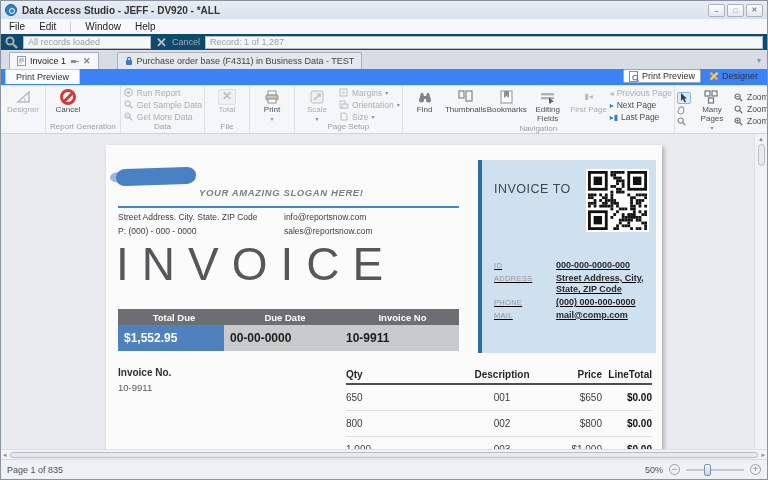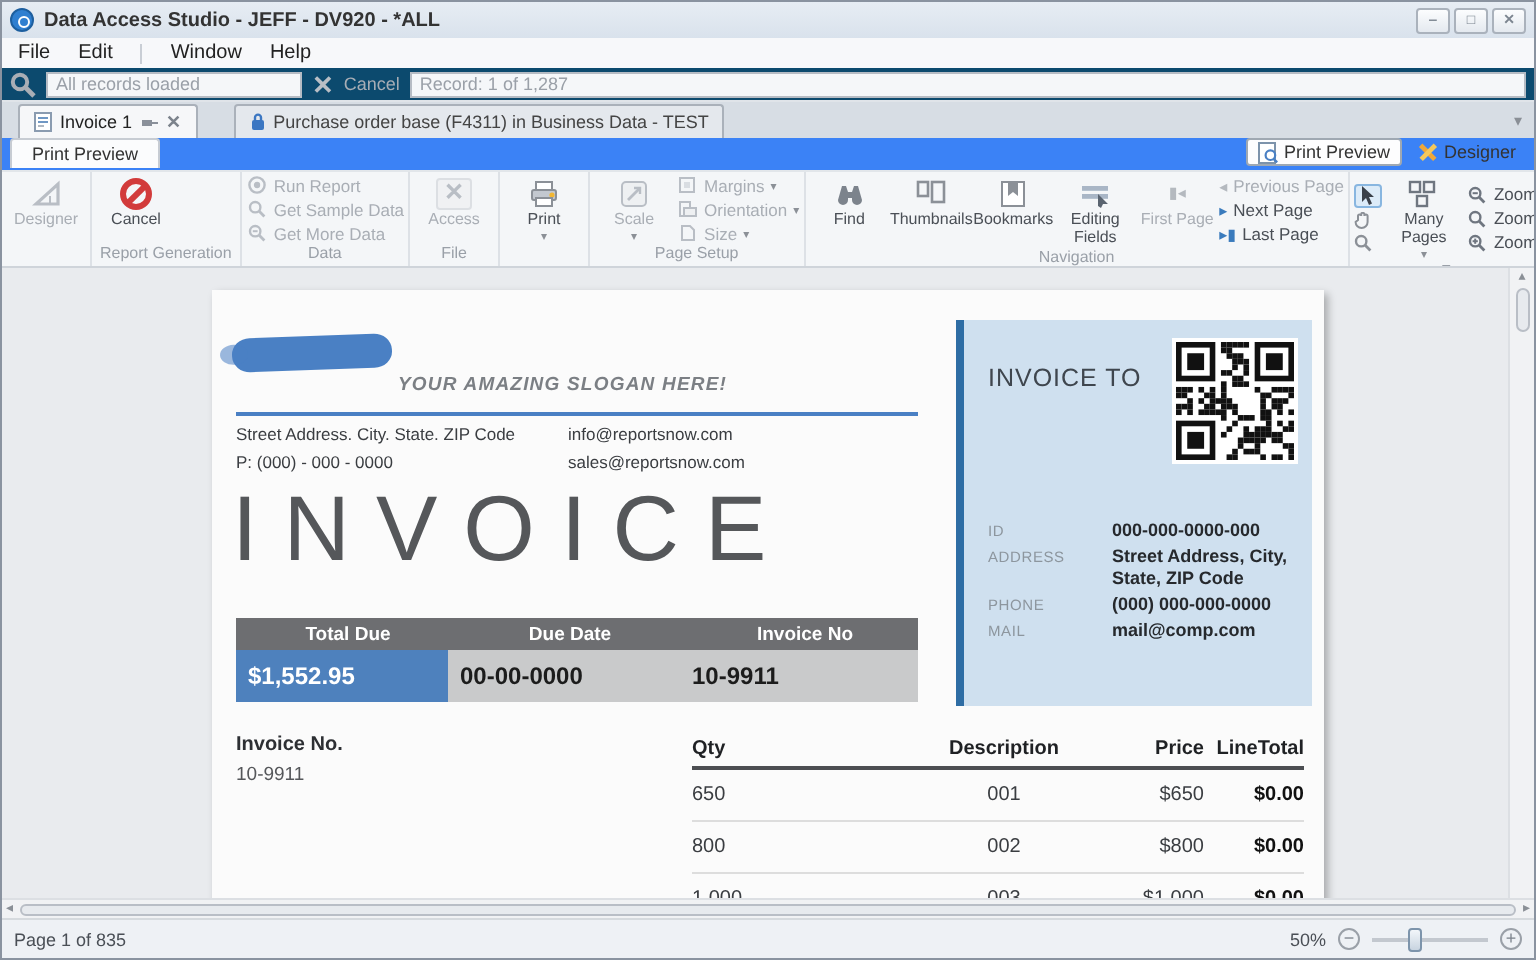--- a/index.html
+++ b/index.html
@@ -86,21 +86,21 @@
   .sc1 { width:106px; padding-left:6px; }
   .sc2 { width:116px; padding-left:6px; }
   .sc3 { width:119px; padding-left:6px; }
   .cell-blue { background:#4e81bd; color:#fff; align-self:stretch; display:flex; align-items:center; }
   .cell-gray { background:#c9cacb; color:#1c1c1c; align-self:stretch; display:flex; align-items:center; }
   .invno-lbl { position:absolute; left:12px; top:222px; font-size:10px; font-weight:bold; color:#2d2f33; }
   .invno-val { position:absolute; left:12px; top:237px; font-size:9.5px; color:#55575a; }
   .panel { position:absolute; left:372px; top:15px; width:178px; height:193px; background:#cfe0ef; border-left:4px solid #2e6da4; }
   .panel-title { position:absolute; left:12px; top:22px; font-size:12.5px; color:#3f464e; letter-spacing:.5px; }
   .qr { position:absolute; right:7px; top:9px; width:63px; height:63px; background:#fff; padding:2px; }
-  .pfield { display:flex; font-size:9px; margin-bottom:1px; }
+  .pfield { display:flex; font-size:9px; margin-bottom:1px;text-decoration:underline; }
   .pfields { position:absolute; left:12px; top:100px; width:158px; }
   .plabel { width:62px; color:#8d969e; font-size:7.5px; padding-top:1px; letter-spacing:.3px; }
   .pvalue { flex:1; color:#26292d; font-weight:bold; font-size:9px; line-height:1.3; }
   .items { position:absolute; left:240px; top:224px; width:306px; font-size:10px; }
   .items-head { display:flex; font-weight:bold; color:#1f2124; height:16px; border-bottom:2px solid #4c4e52; }
   .items-row { display:flex; height:26px; align-items:center; border-bottom:1px solid #ddd; color:#3a3d41; }
   .ic1 { width:100px; text-align:left; }
   .ic2 { width:112px; text-align:center; }
   .ic3 { width:44px; text-align:right; }
   .ic4 { flex:1; text-align:right; font-weight:bold; color:#111; }
@@ -258,21 +258,21 @@
       </div>
       <div class="rlabel">Data</div>
     </div>
 
     <div class="rgroup">
       <div class="ritems">
         <div class="bigbtn disabled">
           <span class="icon16">
               <span class="closex">✕</span>
             </span>
-          <span>Access</span>
+          <span>Total</span>
         </div>
       </div>
       <div class="rlabel">File</div>
     </div>
 
     <div class="rgroup">
       <div class="ritems">
         <div class="bigbtn">
           <span class="icon16">
               <svg width="16" height="15" viewBox="0 0 16 15">

